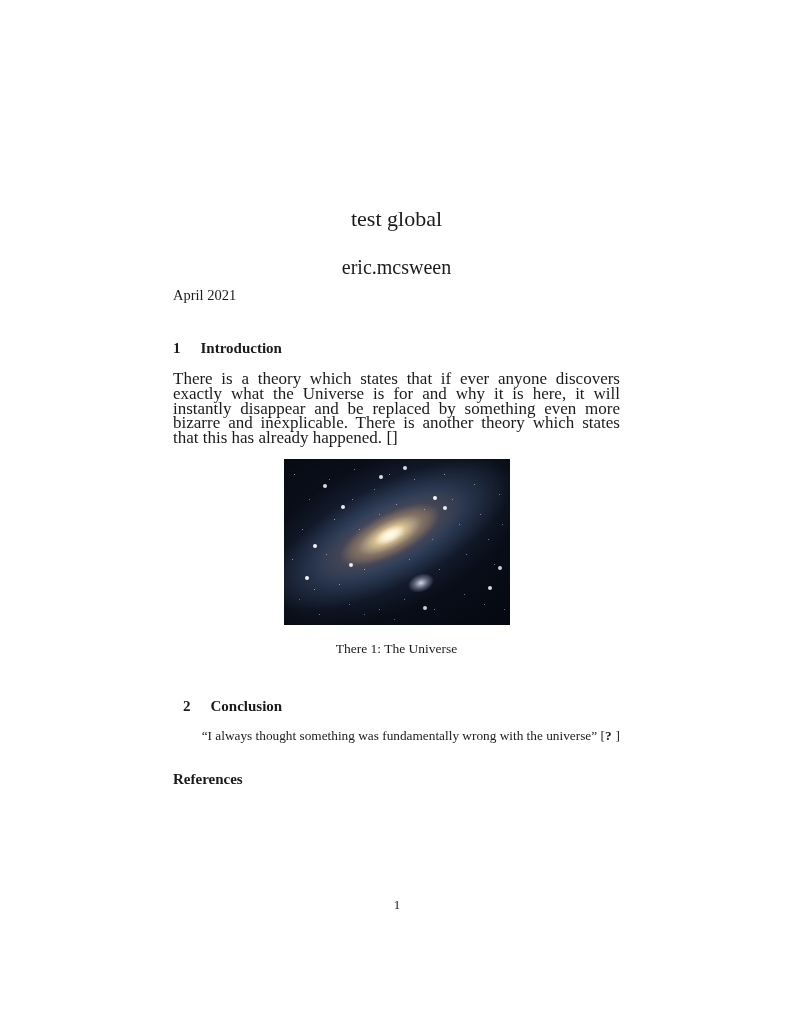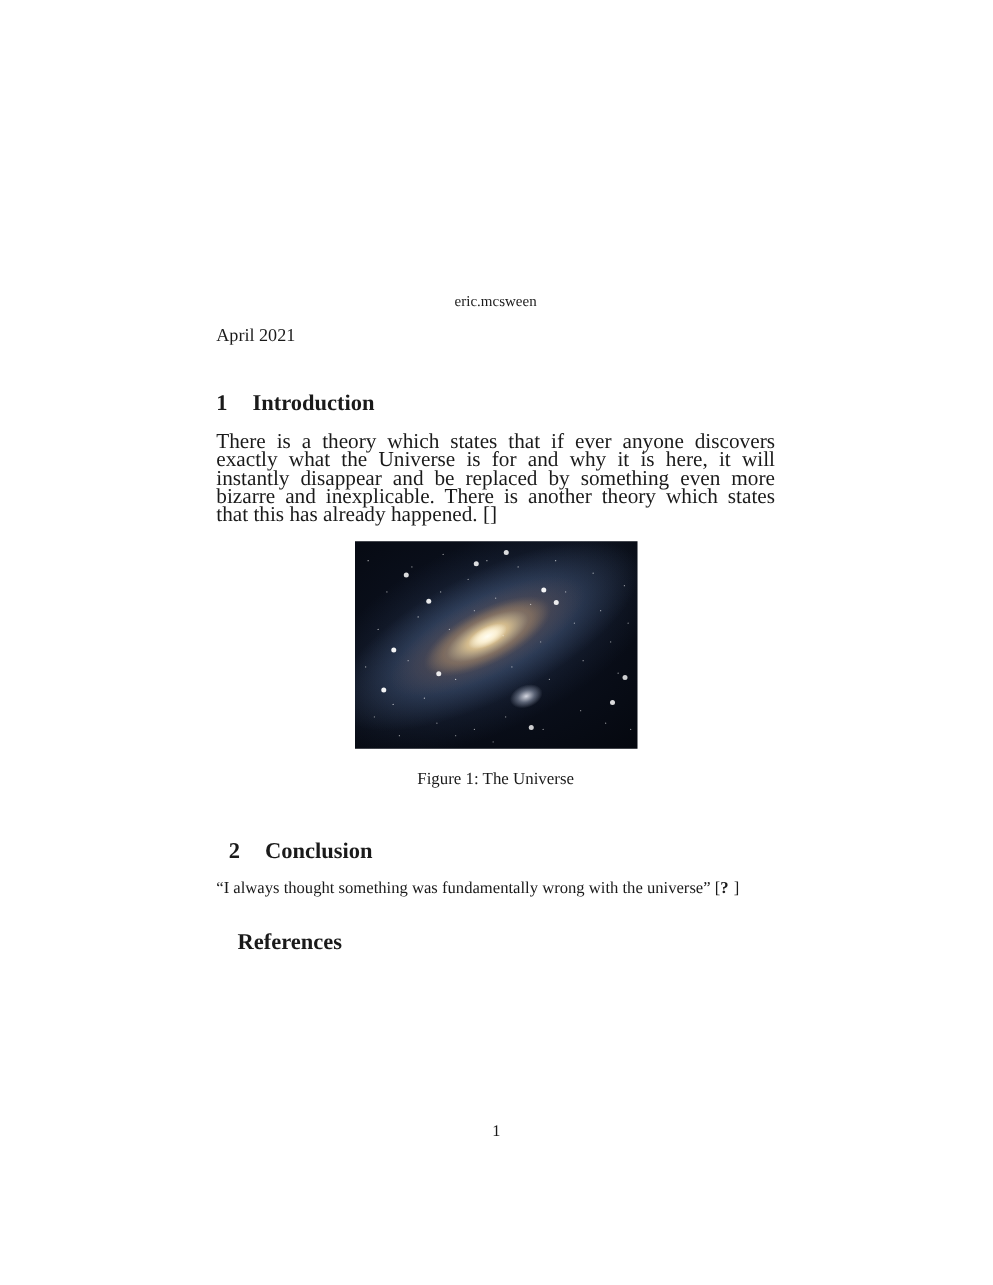--- a/index.html
+++ b/index.html
@@ -8,37 +8,37 @@
     width: 794px; height: 1028px;
     font-family: "Liberation Serif", "DejaVu Serif", serif;
     color: #1a1a1a;
     position: relative;
     overflow: hidden;
   }
   .page { width: 794px; height: 1028px; position: relative; background: #fff; }
   .doc { width: 447px; margin-left: 173px; padding-top: 206px; }
 
   .title { font-size: 22px; line-height: 26px; font-weight: 400; text-align: center; }
-  .author { font-size: 12px; line-height: 18px; text-align: center; margin-top: 26px; }
+  .author { font-size: 20px; line-height: 18px; text-align: center; margin-top: 26px; }
   .date { font-size: 14.5px; line-height: 18px; text-align: left; margin-top: 10px; }
 
-  .sec-heading { font-size: 18px; line-height: 23px; font-weight: 700; }
+  .sec-heading { font-size: 15px; line-height: 23px; font-weight: 700; }
   .sec-heading .sec-num { display: inline-block; margin-right: 20px; }
   .sec-intro { margin-top: 33px; }
   .sec-concl { margin-top: 38px; margin-left: 10px; }
-  .sec-refs  { margin-top: 25px; margin-left: 17px; }
+  .sec-refs  { margin-top: 25px; }
 
   .body-text {
     margin-top: 12px;
     font-size: 17px; line-height: 14.8px;
     text-align: justify;
   }
   .citation-empty { white-space: pre; }
 
-  .quote-line { margin-top: 10px; font-size: 13.3px; line-height: 15px; }
+  .quote-line { margin-top: 10px; font-size: 13.3px; line-height: 15px; text-align: right; }
   .cite-mark { font-weight: 700; }
   .cite-close { margin-left: 4px; }
 
   
   .figure-block { margin-top: 13px; }
   .galaxy-img {
     width: 226px; height: 166px;
     margin: 0 auto;
     position: relative;
     overflow: hidden;
@@ -128,40 +128,41 @@
     width: 794px; text-align: center;
     font-size: 13px;
   }
 </style>
 </head>
 <body>
 
 <div class="page">
   <div class="doc">
 
+    <h1 class="title">test global</h1>
     <div class="author">eric.mcsween</div>
     <div class="date">April 2021</div>
 
     <h2 class="sec-heading sec-intro"><span class="sec-num">1</span><span>Introduction</span></h2>
 
     <p class="body-text"><span>There is a theory which states that if ever anyone discovers exactly what the Universe is for and why it is here, it will instantly disappear and be replaced by something even more bizarre and inexplicable. There is another theory which states that this has already happened.</span>
       <span class="citation-empty">[]</span></p>
 
     <figure class="figure-block">
       <div class="galaxy-img">
         <div class="galaxy-layer haze"></div>
         <div class="galaxy-layer arms-outer"></div>
         <div class="galaxy-layer dust-ring"></div>
         <div class="galaxy-layer core-glow"></div>
         <div class="galaxy-layer core"></div>
         <div class="galaxy-layer companion"></div>
         <div class="stars-small"></div>
         <div class="stars-big"></div>
       </div>
-      <figcaption class="figure-caption">Figure 1: The Universe</figcaption>
+      <figcaption class="figure-caption">There 1: The Universe</figcaption>
     </figure>
 
     <h2 class="sec-heading sec-concl"><span class="sec-num">2</span><span>Conclusion</span></h2>
 
     <p class="quote-line"><span>“I always thought something was fundamentally wrong with the universe”</span>
       <span class="cite-open">[</span><span class="cite-mark">?</span><span class="cite-close">]</span></p>
 
     <h2 class="sec-heading sec-refs">References</h2>
 
   </div>

